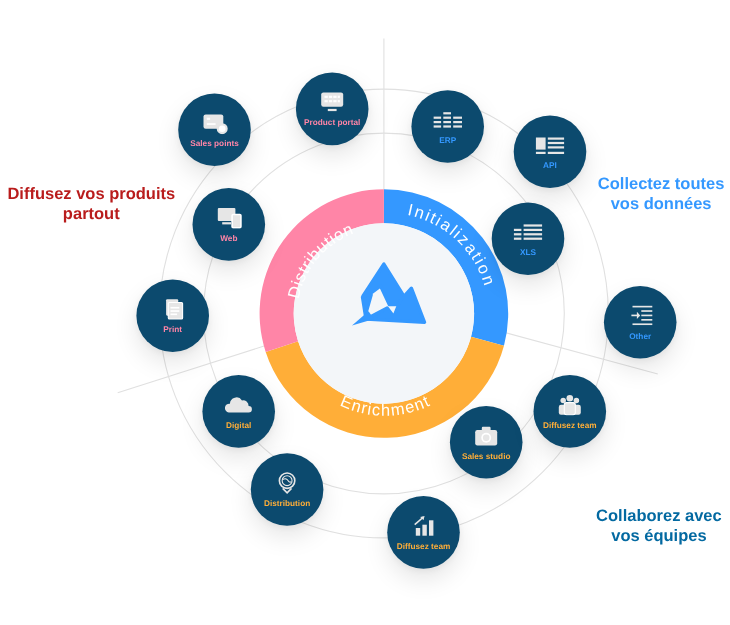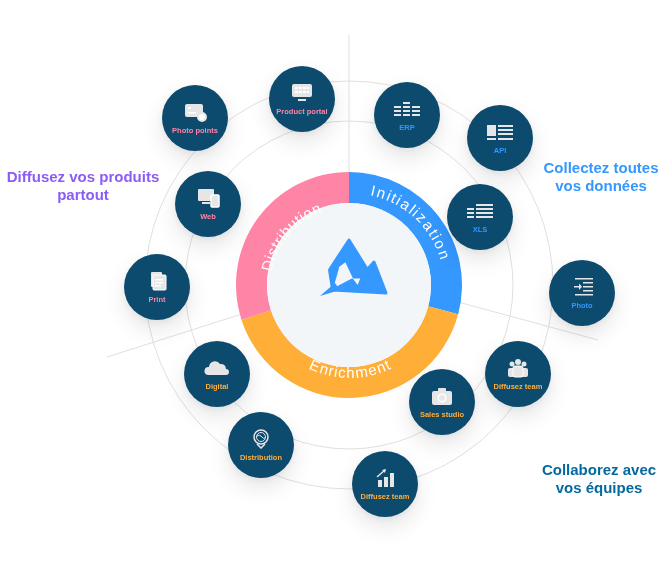--- a/index.html
+++ b/index.html
@@ -10,21 +10,21 @@
             background: #0c4a6e;
             box-shadow: 0 10px 22px rgba(0,0,0,0.10), 0 2px 6px rgba(0,0,0,0.05);
             display: flex; flex-direction: column; align-items: center; justify-content: center;
             transform: translate(-50%, -50%); cursor: pointer; }
     .node .ico { width: 26px; height: 20px; display: block; margin-bottom: 4px; }
     .node .lbl { font-size: 7.5px; font-weight: bold; text-align: center; line-height: 9px; max-width: 56px; }
     .node.pink .lbl { color: #ff85a7; }
     .node.blue .lbl { color: #3498ff; }
     .node.orange .lbl { color: #ffae38; }
     .heading { position: absolute; font-weight: bold; font-size: 15px; line-height: 18px; text-align: center; }
-    #h-dist { left: 0; top: 168px; width: 166px; color: #8b5cf6; }
+    #h-dist { left: 0; top: 168px; width: 166px; color: #b91c1c; }
     #h-init { left: 536px; top: 159px; width: 130px; color: #3498ff; }
     #h-enr { left: 534px; top: 461px; width: 130px; color: #0369a1; }
   </style>
 </head>
 <body>
 
 <svg id="diagram" viewBox="0 0 664 568" xmlns="http://www.w3.org/2000/svg">
 
   <circle cx="349" cy="285" r="204" fill="none" stroke="#e0e0e0" stroke-width="1"></circle>
   <circle cx="349" cy="285" r="164" fill="none" stroke="#e0e0e0" stroke-width="1"></circle>
@@ -84,21 +84,21 @@
     </svg>
   <span class="lbl">Product portal</span>
 </div>
 <div class="node pink" style="left:195px;top:118px">
   <svg class="ico" viewBox="0 0 26 20">
       <rect x="3" y="2" width="18" height="13" rx="2" fill="#e6e6e6"></rect>
       <rect x="6" y="5" width="3" height="2" fill="#fff"></rect>
       <rect x="6" y="10" width="8" height="1.5" fill="#fff"></rect>
       <circle cx="20" cy="15" r="4" fill="#fff" stroke="#e6e6e6" stroke-width="2"></circle>
     </svg>
-  <span class="lbl">Photo points</span>
+  <span class="lbl">Sales points</span>
 </div>
 <div class="node pink" style="left:208px;top:204px">
   <svg class="ico" viewBox="0 0 26 20">
       <rect x="3" y="1" width="16" height="12" rx="1" fill="#e6e6e6"></rect>
       <rect x="7" y="14" width="8" height="2" fill="#e6e6e6"></rect>
       <rect x="16" y="7" width="8" height="12" rx="1" fill="#e6e6e6" stroke="#fff" stroke-width="1.5"></rect>
     </svg>
   <span class="lbl">Web</span>
 </div>
 <div class="node pink" style="left:157px;top:287px">
@@ -163,21 +163,21 @@
       <g fill="#e6e6e6">
         <rect x="6" y="1" width="18" height="1.5"></rect>
         <rect x="14" y="5" width="10" height="1.5"></rect>
         <rect x="14" y="9" width="10" height="1.5"></rect>
         <rect x="14" y="13" width="10" height="1.5"></rect>
         <rect x="6" y="17" width="18" height="1.5"></rect>
         <rect x="5" y="9" width="6" height="1.5"></rect>
         <path d="M 10 6.5 L 13 9.75 L 10 13 Z"></path>
       </g>
     </svg>
-  <span class="lbl">Photo</span>
+  <span class="lbl">Other</span>
 </div>
 
 <div class="node orange" style="left:217px;top:374px">
   <svg class="ico" viewBox="0 0 26 20">
       <path d="M 4 17 A 4 4 0 0 1 5 9 A 6 6 0 0 1 16 6 A 5 5 0 0 1 22 11 A 3 3 0 0 1 22 17 Z" fill="#e6e6e6"></path>
     </svg>
   <span class="lbl">Digital</span>
 </div>
 <div class="node orange" style="left:261px;top:445px">
   <svg class="ico" viewBox="0 0 26 20">

